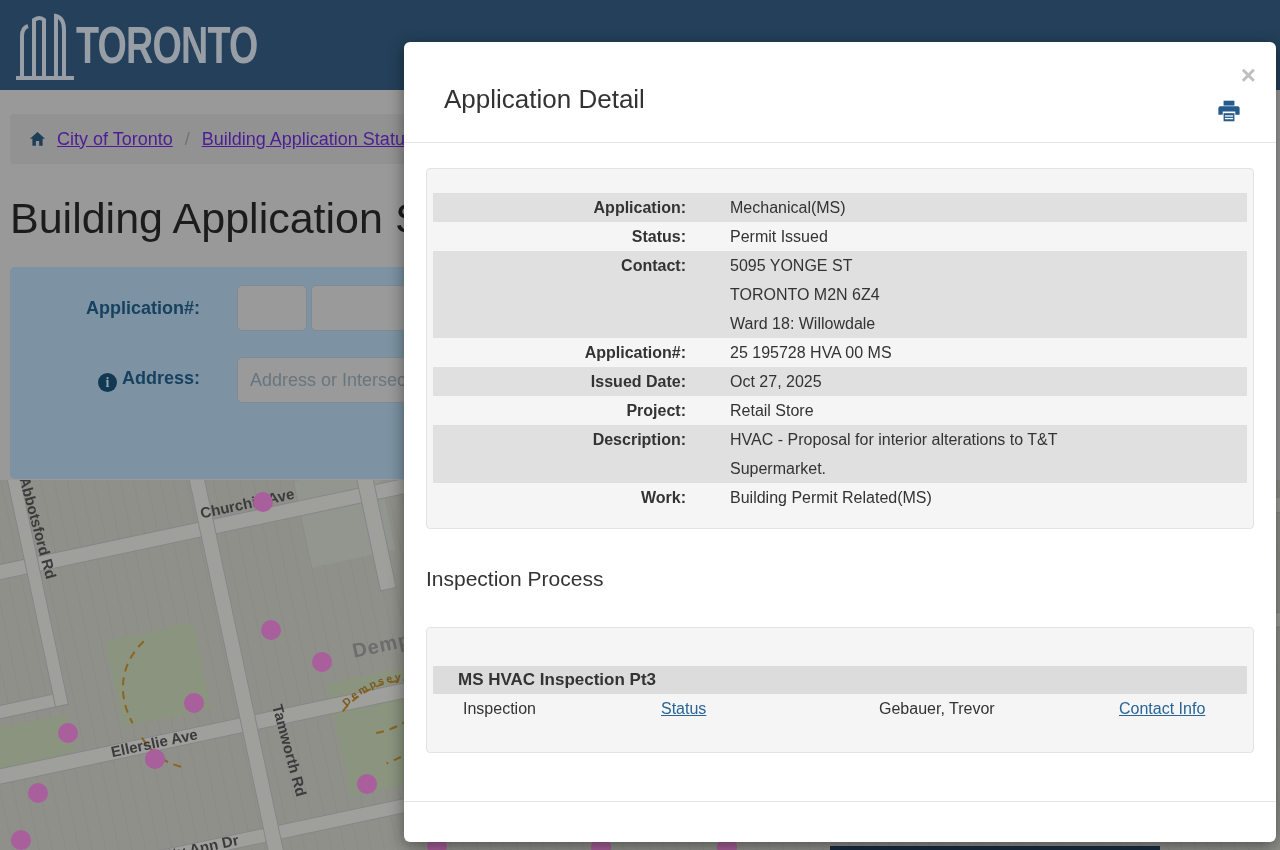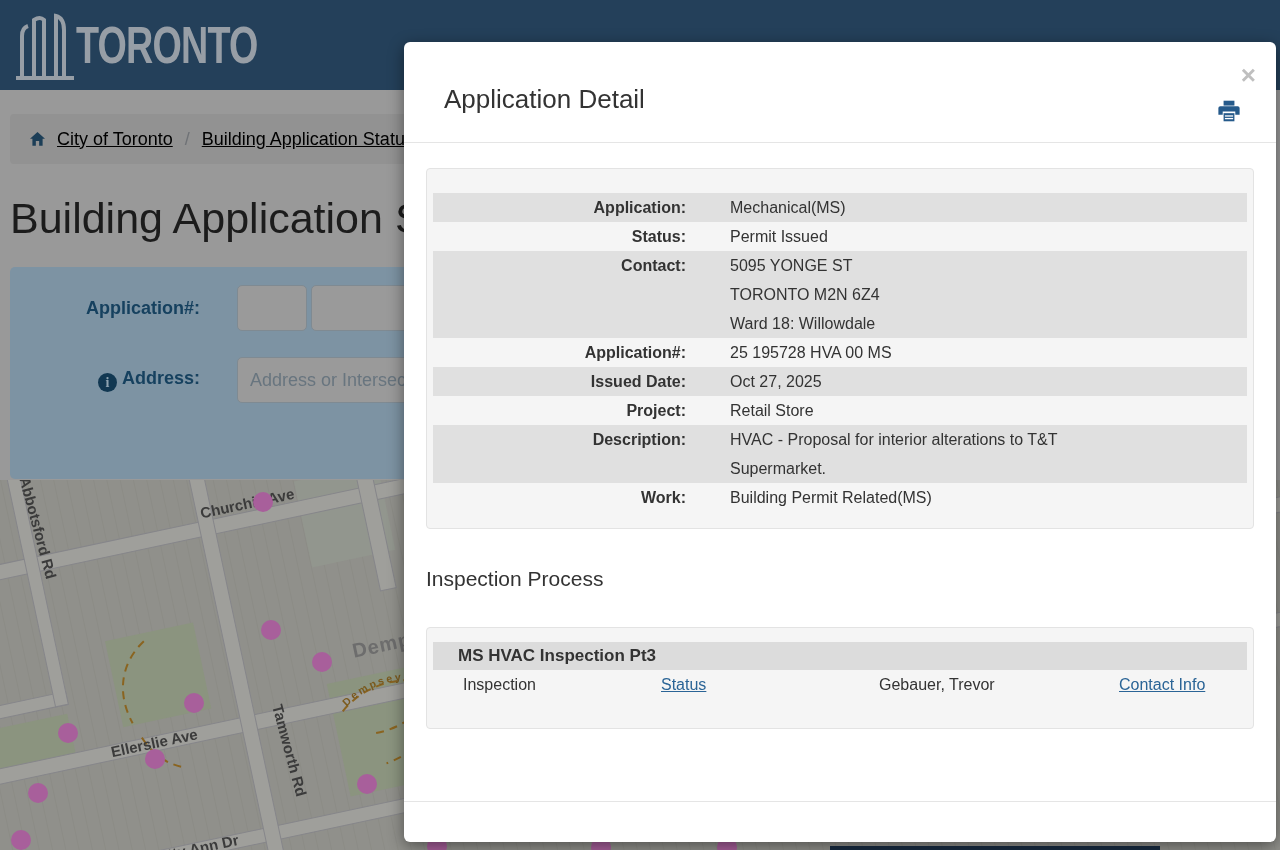--- a/index.html
+++ b/index.html
@@ -7,21 +7,21 @@
        font-family:"Liberation Sans", sans-serif;background:#999999;}
 
   
   .site-header{position:absolute;left:0;top:0;width:1280px;height:90px;background:#24405a;}
   .logo{position:absolute;left:14px;top:6px;display:flex;align-items:center;color:#979ea6;}
   .logo-word{font-size:46px;font-weight:bold;letter-spacing:-1px;transform:scale(.82,1.12);transform-origin:left center;}
 
   .breadcrumb{position:absolute;left:10px;top:114px;width:1262px;height:50px;background:#929292;
       border-radius:4px;display:flex;align-items:center;padding:0 18px;box-sizing:border-box;
       font-size:18px;color:#1e3f58;}
-  .breadcrumb a{color:#000000;text-decoration:underline;margin:0 4px;cursor:pointer;}
+  .breadcrumb a{color:#4c1d95;text-decoration:underline;margin:0 4px;cursor:pointer;}
   .crumb-sep{color:#6f7276;margin:0 8px;}
 
   .page-title{position:absolute;left:10px;top:194px;margin:0;font-size:43px;font-weight:500;color:#1c1c1c;white-space:nowrap;}
 
   .search-panel{position:absolute;left:10px;top:267px;width:1262px;height:212px;background:#7d93a3;border-radius:5px;}
   .fieldlabel{position:absolute;width:190px;text-align:right;font-size:18px;font-weight:bold;color:#16415f;}
   .inp{position:absolute;background:#9a9a9a;border:1px solid #7f8a92;border-radius:5px;height:46px;
        box-sizing:border-box;font-size:18px;color:#3a4650;padding:0 12px;}
   .inp::placeholder{color:#68757f;opacity:1;}
   .info-ic{display:inline-block;width:19px;height:19px;border-radius:50%;background:#123852;color:#8fa3b1;
@@ -37,21 +37,21 @@
   .modal-close{position:absolute;right:18px;top:18px;border:0;background:none;font-size:26px;line-height:1;
       color:#bfbfbf;font-weight:bold;cursor:pointer;padding:2px;}
   .print-btn{position:absolute;right:34px;top:56px;border:0;background:none;cursor:pointer;padding:0;}
   .modal-body{padding:0 22px;}
   .well{background:#f5f5f5;border:1px solid #e3e3e3;border-radius:4px;margin-top:25px;padding:24px 6px 16px;}
   .drow{display:flex;font-size:16px;line-height:29px;color:#333;}
   .drow:nth-child(odd){background:#e0e0e0;}
   .dlabel{width:253px;text-align:right;font-weight:bold;flex:none;}
   .dvalue{padding-left:44px;}
   .insp-heading{margin:38px 0 0;font-size:21px;font-weight:400;color:#333;}
-  .well.insp{padding:14px 6px 28px;margin-top:36px;}
+  .well.insp{padding:38px 6px 28px;margin-top:36px;}
   .insp-group{background:#dcdcdc;font-size:17px;font-weight:bold;color:#333;line-height:28px;padding-left:25px;}
   .insp-row{display:flex;font-size:16px;color:#333;line-height:30px;padding-left:30px;}
   .insp-row .c1{width:198px;flex:none;}
   .insp-row .c2{width:218px;flex:none;}
   .insp-row .c3{width:240px;flex:none;}
   .insp-row a{color:#2a6496;text-decoration:underline;cursor:pointer;}
   .modal-footer{position:absolute;left:0;bottom:0;width:100%;height:41px;border-top:1px solid #e5e5e5;box-sizing:border-box;}
 </style>
 </head>
 <body>

